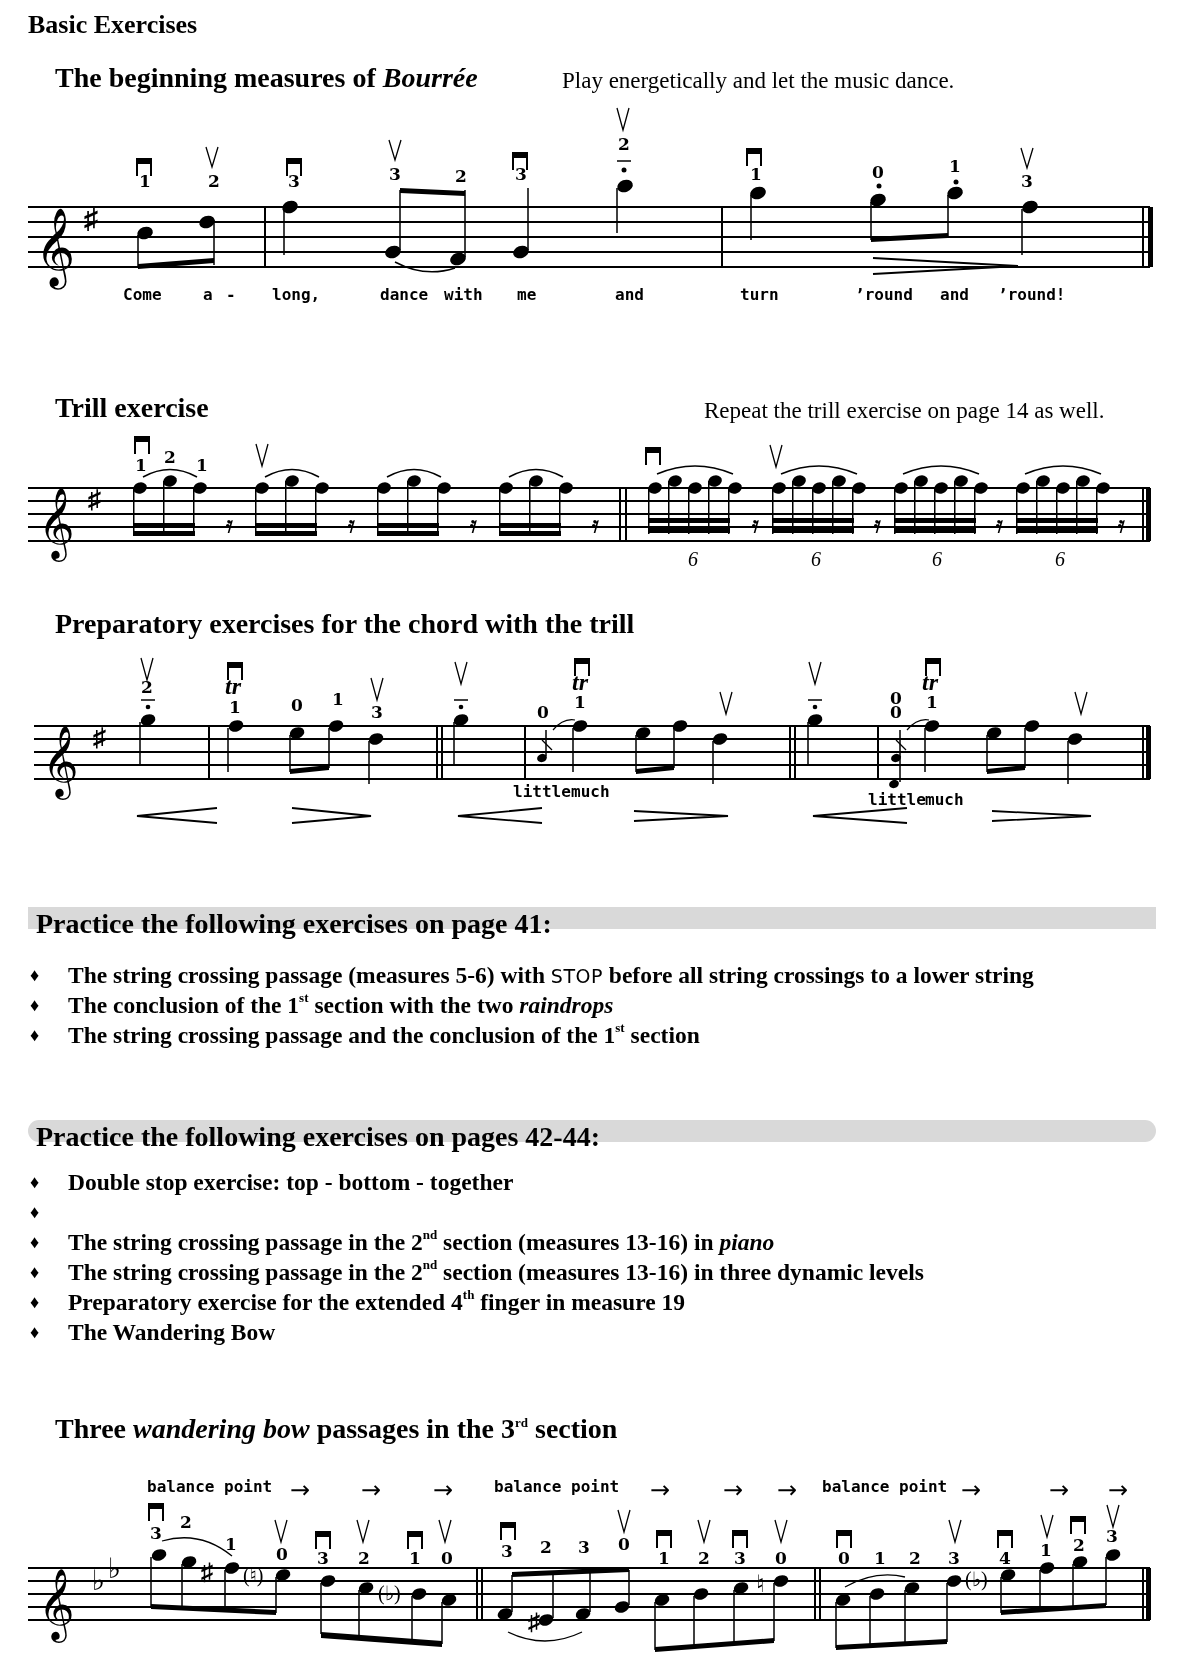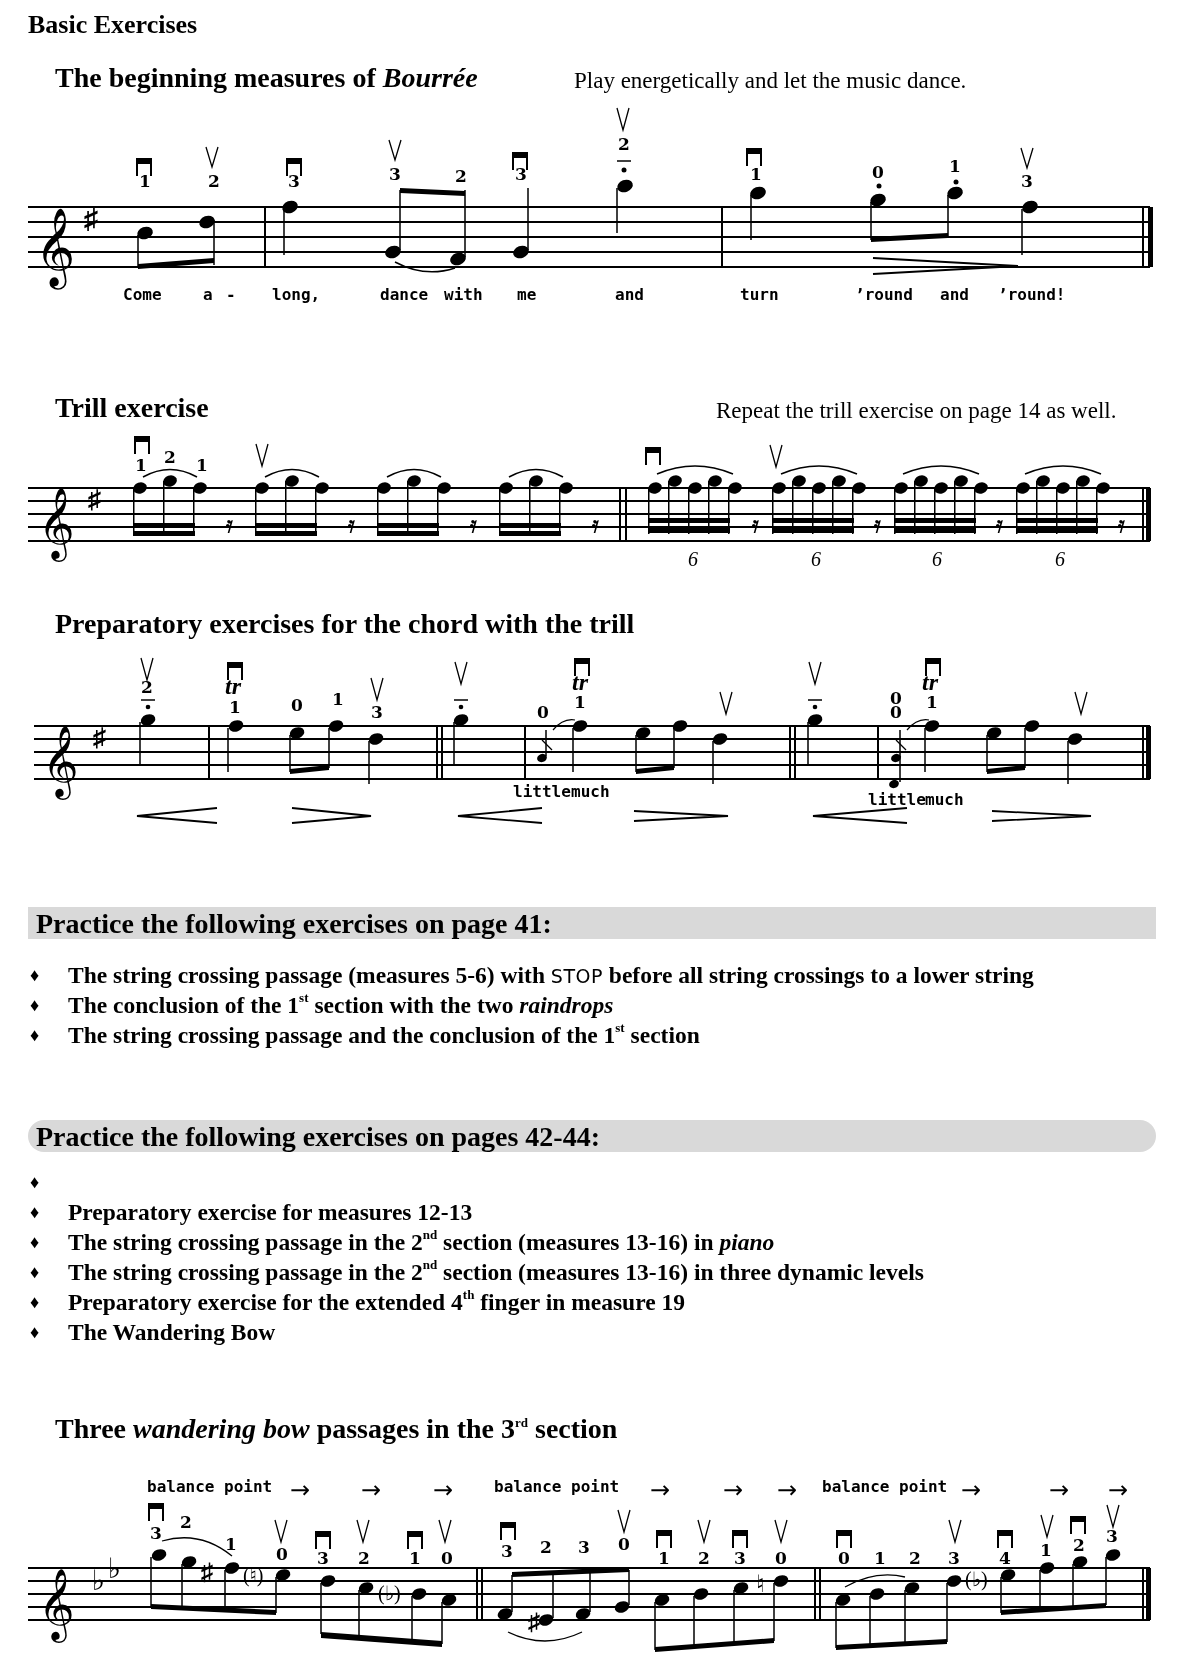--- a/index.html
+++ b/index.html
@@ -1,22 +1,22 @@
 <!DOCTYPE html>
 <html><head>
 <meta charset="utf-8">
 <style>
   html, body { margin: 0; padding: 0; background: #ffffff; }
   body { width: 1177px; height: 1654px; position: relative; overflow: hidden;
          font-family: "Liberation Serif", "DejaVu Serif", serif; color: #000; }
   .abs { position: absolute; }
   .h-main { font-weight: bold; font-size: 26px; white-space: nowrap; }
   .h-sub { font-weight: bold; font-size: 28px; white-space: nowrap; margin-left: 27px; }
-  .note-txt { font-size: 23px; white-space: nowrap; margin-left: 12px; }
-  .band { position: absolute; left: 28px; width: 1128px; height: 32px; background: #d9d9d9; }
+  .note-txt { font-size: 23px; white-space: nowrap; }
+  .band { position: absolute; left: 28px; width: 1128px; height: 22px; background: #d9d9d9; }
   .band span { position: absolute; left: 8px; top: 0px; font-weight: bold; font-size: 28px; line-height: 34px; white-space: nowrap; }
   ul.bul { list-style: none; margin: 0; padding: 0; position: absolute; left: 30px; }
   ul.bul li { font-weight: bold; font-size: 23.5px; line-height: 30px; height: 30px; white-space: nowrap; position: relative; padding-left: 38px; }
   ul.bul li .dia { position: absolute; left: 0; top: 0; font-size: 18px; }
   sup { font-size: 13px; line-height: 0; vertical-align: 11px; text-align: center; }
   .stop { font-family: "DejaVu Sans", sans-serif; font-weight: normal; font-size: 19px; letter-spacing: 0.5px; }
   svg.staff { position: absolute; left: 0; overflow: visible; }
   .lyr { font-family: "DejaVu Sans Mono", monospace; font-size: 16px; font-weight: bold; }
   .fing { font-family: "DejaVu Serif", serif; font-weight: bold; font-size: 17px; }
   .tup { font-family: "Liberation Serif", serif; font-style: italic; font-size: 20px; }
@@ -439,22 +439,22 @@
 <ul class="bul" style="top:960px;">
   <li><span class="dia">♦</span><span>The string crossing passage (measures 5-6) with </span><span class="stop">STOP</span><span> before all string crossings to a lower string</span></li>
   <li><span class="dia">♦</span><span>The conclusion of the 1</span><sup>st</sup><span> section with the two </span><i>raindrops</i></li>
   <li><span class="dia">♦</span><span>The string crossing passage and the conclusion of the 1</span><sup>st</sup><span> section</span></li>
 </ul>
 
 <div class="band" style="top:1120px;border-radius:16px;">
   <span>Practice the following exercises on pages 42-44:</span>
 </div>
 <ul class="bul" style="top:1167px;">
+  <li><span class="dia">♦</span><span>Double stop exercise: top - bottom - together</span></li>
   <li><span class="dia">♦</span></li>
-  <li><span class="dia">♦</span><span>Preparatory exercise for measures 12-13</span></li>
   <li><span class="dia">♦</span><span>The string crossing passage in the 2</span><sup>nd</sup><span> section (measures 13-16) in </span><i>piano</i></li>
   <li><span class="dia">♦</span><span>The string crossing passage in the 2</span><sup>nd</sup><span> section (measures 13-16) in three dynamic levels</span></li>
   <li><span class="dia">♦</span><span>Preparatory exercise for the extended 4</span><sup>th</sup><span> finger in measure 19</span></li>
   <li><span class="dia">♦</span><span>The Wandering Bow</span></li>
 </ul>
 
 <div class="abs h-sub" style="left:28px; top:1413px;">
   <span>Three </span><i>wandering bow</i><span> passages in the 3</span><sup>rd</sup><span> section</span>
 </div>
 

